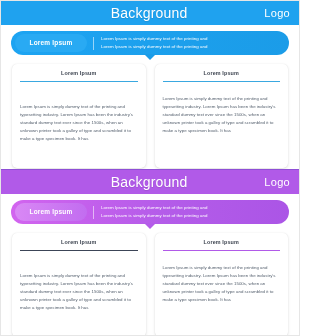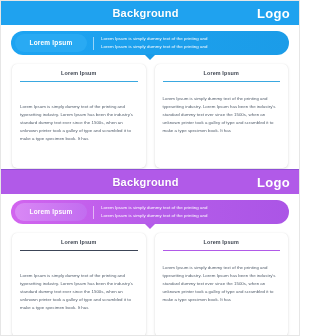--- a/index.html
+++ b/index.html
@@ -46,31 +46,31 @@
     box-sizing: border-box;
     padding: 0 9px;
   }
   .section.blue .header-bar { background: #1fa2ef; }
   .section.purple .header-bar { background: #b15ae8; }
 
   .header-title {
     flex: 1;
     text-align: center;
     color: #ffffff;
-    font-size: 11px;
-    font-weight: bold;
+    font-size: 14px;
+    font-weight: normal;
     letter-spacing: 0.2px;
     line-height: 1;
     padding-left: 24px;
     text-shadow: 0 1px 1px rgba(0,0,0,0.10);
   }
   .header-logo {
     color: #ffffff;
-    font-size: 13px;
-    font-weight: bold;
+    font-size: 11px;
+    font-weight: normal;
     letter-spacing: 0.3px;
     white-space: nowrap;
     line-height: 1;
   }
 
   
   .banner-wrap {
     position: relative;
     margin: 6px 10px 0 10px;
   }

